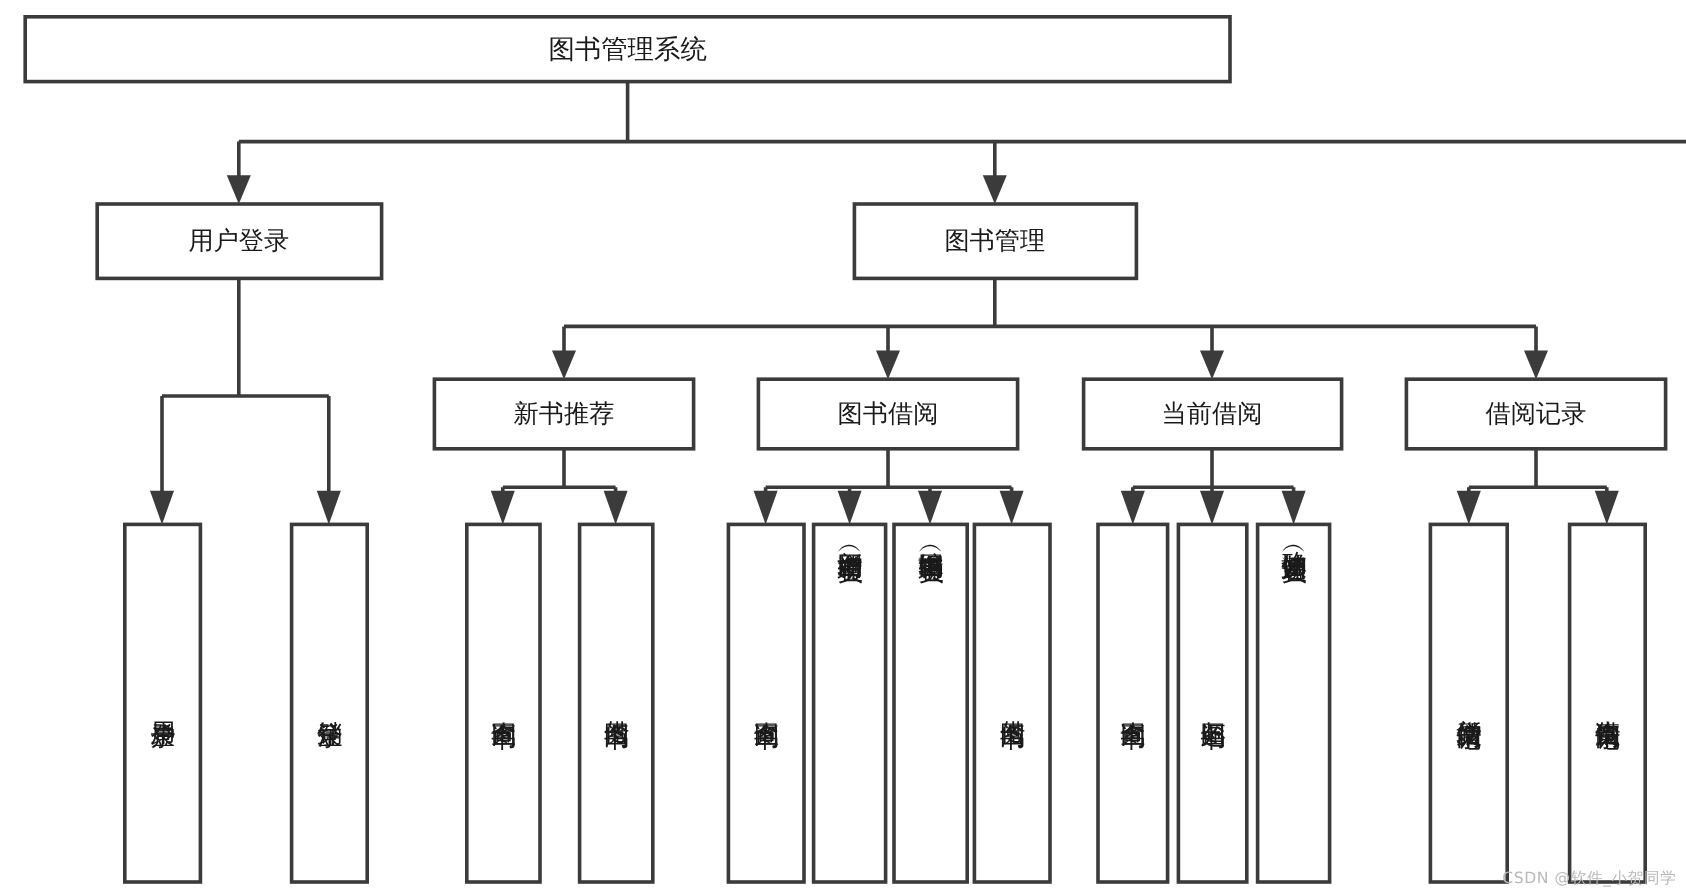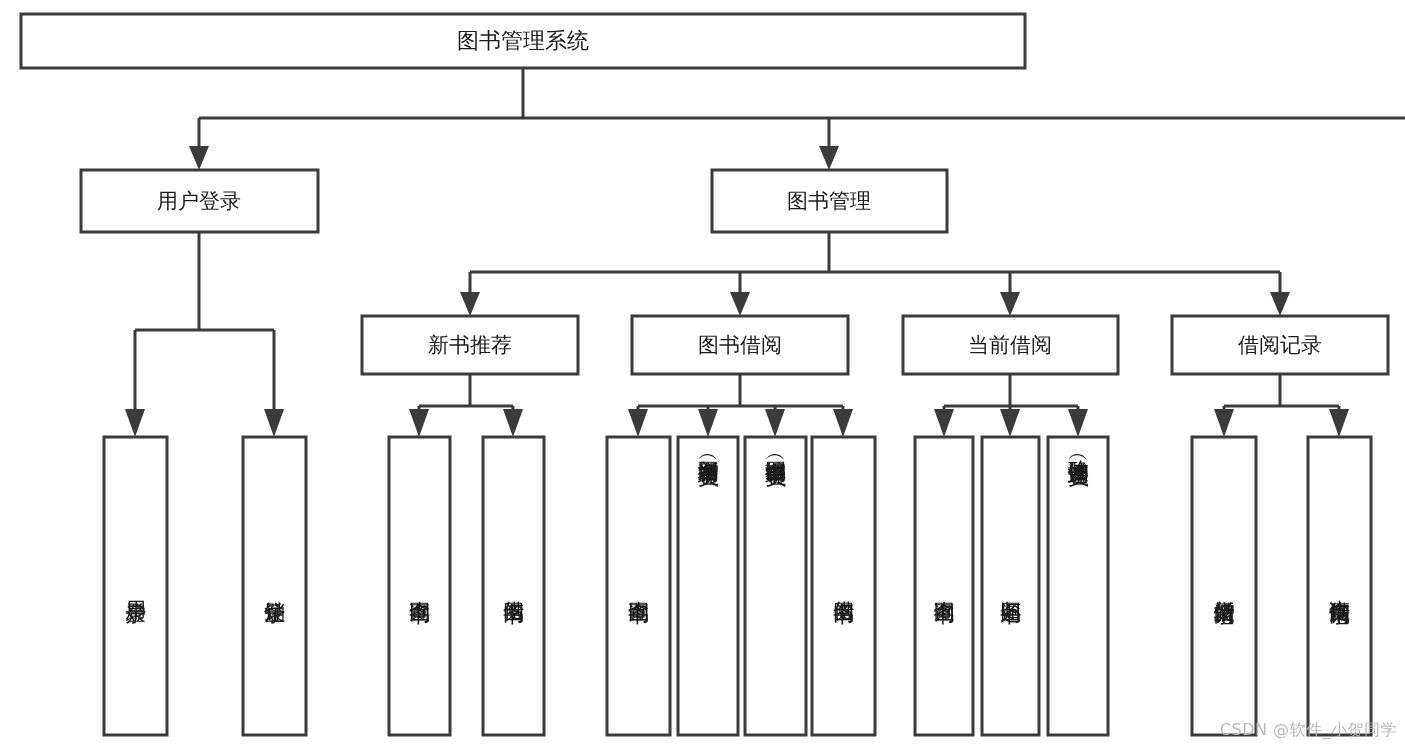--- a/index.html
+++ b/index.html
@@ -25,21 +25,21 @@
     font-family:"DejaVu Sans","Liberation Sans",sans-serif;
     font-size:21px;line-height:1.08;color:#1a1a1a;
     letter-spacing:1px;
     white-space:nowrap;
     pointer-events:none;
     user-select:none;
   }
   #watermark{
     position:absolute;right:8px;bottom:6px;
     font-family:"DejaVu Sans","Liberation Sans",sans-serif;
-    font-size:16px;color:#b9b9b9;letter-spacing:.5px;white-space:nowrap;
+    font-size:13px;color:#b9b9b9;letter-spacing:.5px;white-space:nowrap;
   }
 </style>
 </head>
 <body>
 
 <div id="diagram-root">
 
   <svg id="flowchart" viewBox="0 0 1405 747">
 
     <g>

